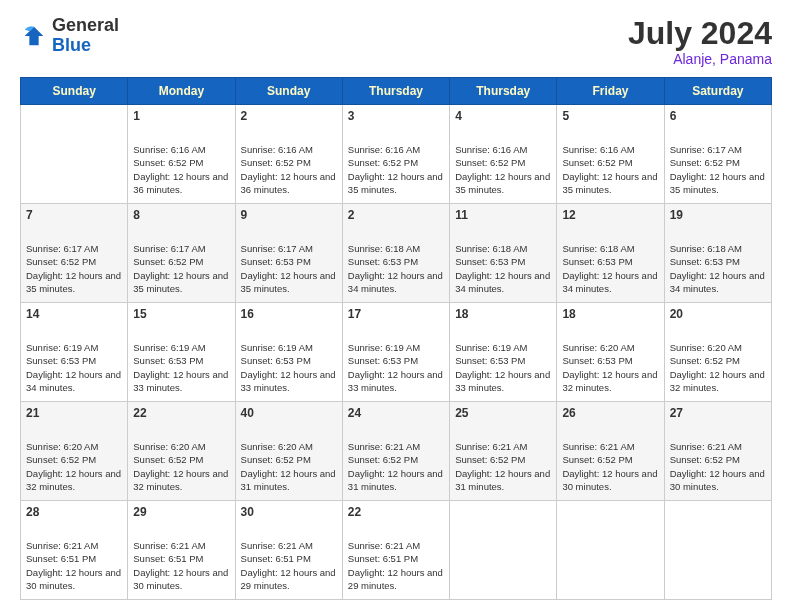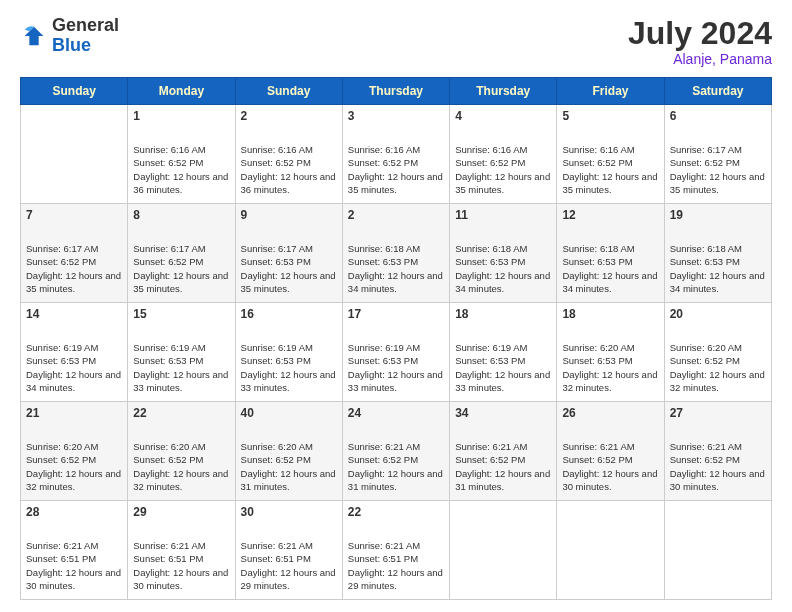--- a/index.html
+++ b/index.html
@@ -309,21 +309,21 @@
 and 31 minutes.</div>
           </td>
           <td>
             <span class="day-number">24</span>
             <div class="day-info">Sunrise: 6:21 AM
 Sunset: 6:52 PM
 Daylight: 12 hours
 and 31 minutes.</div>
           </td>
           <td>
-            <span class="day-number">34</span>
+            <span class="day-number">25</span>
             <div class="day-info">Sunrise: 6:21 AM
 Sunset: 6:52 PM
 Daylight: 12 hours
 and 31 minutes.</div>
           </td>
           <td>
             <span class="day-number">26</span>
             <div class="day-info">Sunrise: 6:21 AM
 Sunset: 6:52 PM
 Daylight: 12 hours

